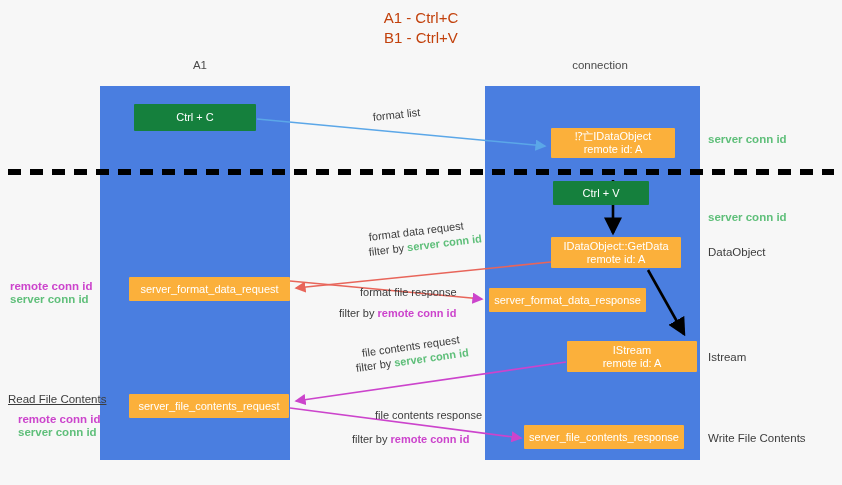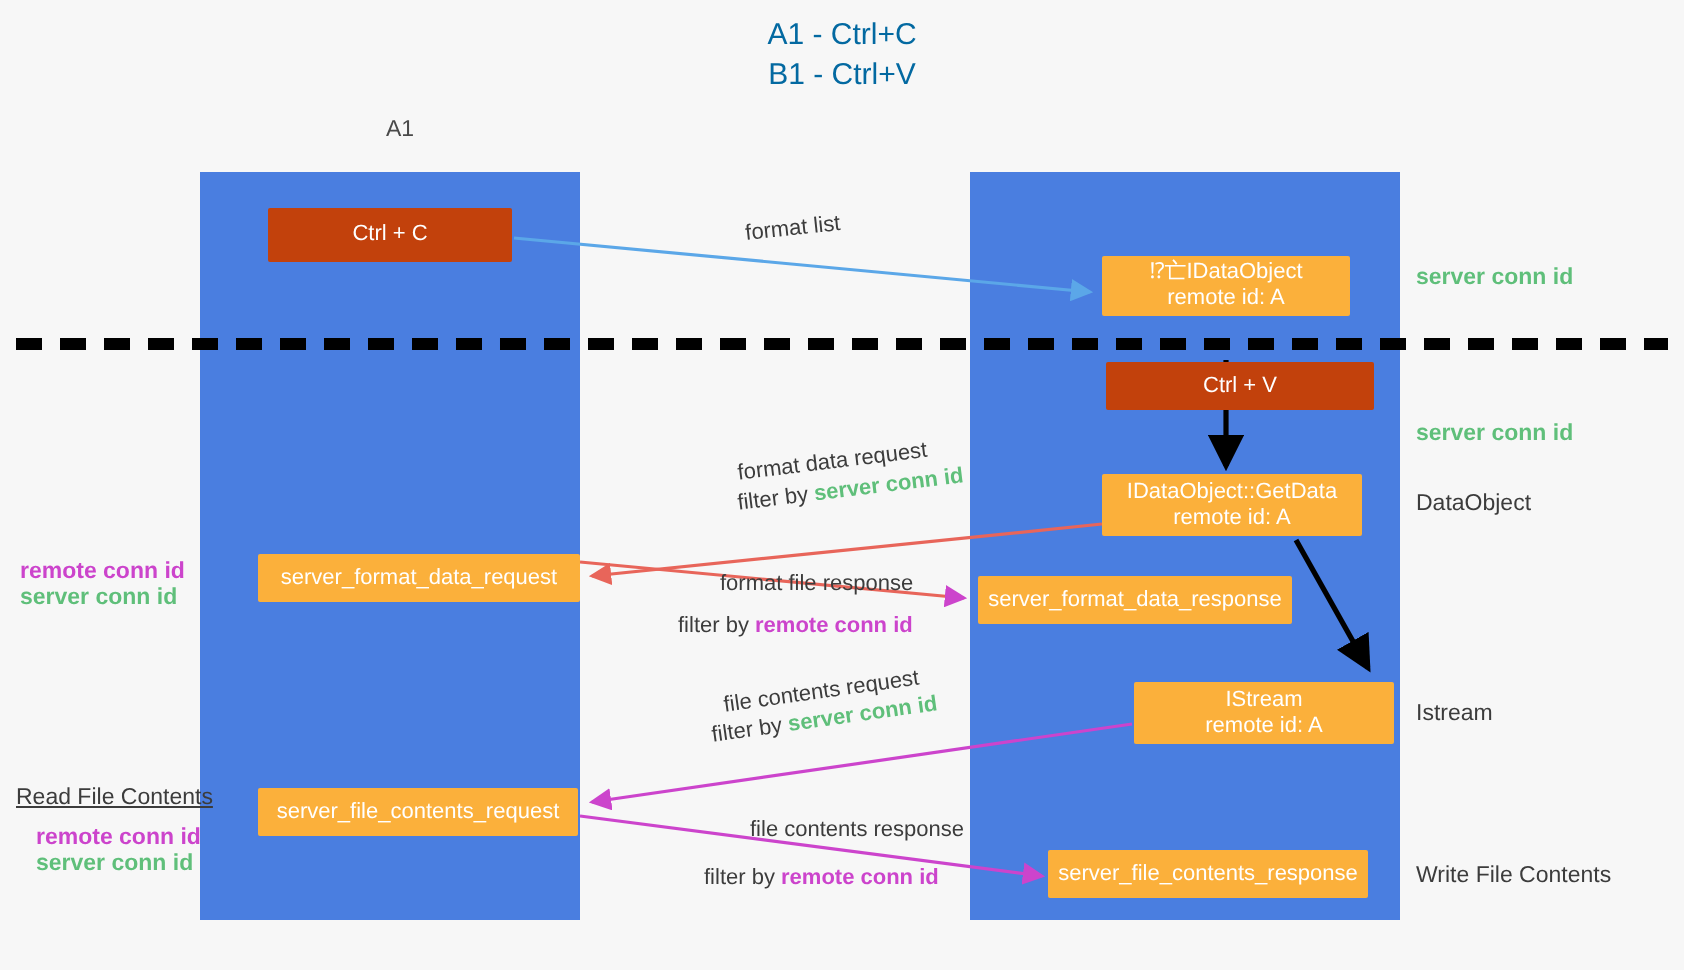--- a/index.html
+++ b/index.html
@@ -13,21 +13,21 @@
   }
   #stage{position:absolute;inset:0;}
   .abs{position:absolute;}
 
   
   .title{
     left:0;right:0;top:8px;
     text-align:center;
     font-size:15px;
     line-height:20px;
-    color:#0369a1;
+    color:#c2410c;
   }
 
   
   .lane-head{
     text-align:center;
     font-size:11.5px;
     line-height:14px;
     color:#4a4a4a;
   }
 
@@ -42,21 +42,21 @@
     display:flex;
     flex-direction:column;
     align-items:center;
     justify-content:center;
     color:#ffffff;
     font-size:11px;
     line-height:13px;
     text-align:center;
     border-radius:1px;
   }
-  .box.green{background:#c2410c;}
+  .box.green{background:#15803d;}
   .box.orange{background:#fbb03b;}
   .box .l2{font-size:11px;}
 
   
   .side{
     font-size:11.5px;
     line-height:14px;
   }
   .green-t{color:#5fbf7a;font-weight:bold;}
   .magenta-t{color:#cc44cc;font-weight:bold;}
@@ -90,20 +90,21 @@
 
   <div class="abs title">
     <div>A1 - Ctrl+C</div>
     <div>B1 - Ctrl+V</div>
   </div>
 
   <div class="abs lane-head" style="left:140px;top:58px;width:120px;">
     <div>A1</div>
   </div>
   <div class="abs lane-head" style="left:535px;top:58px;width:130px;">
+    <div>connection</div>
   </div>
 
   <div class="abs lane" style="left:100px;top:86px;width:190px;height:374px;"></div>
   <div class="abs lane" style="left:485px;top:86px;width:215px;height:374px;"></div>
 
   <svg class="overlay">
     <defs>
       <marker id="ah-blue" markerWidth="7" markerHeight="7" refX="6" refY="3.5" orient="auto">
         <path d="M0,0 L7,3.5 L0,7 z" fill="#5ba7e8"></path>
       </marker>
@@ -137,21 +138,21 @@
 
   <div class="abs box green" style="left:134px;top:104px;width:122px;height:27px;">
     <div>Ctrl + C</div>
   </div>
 
   <div class="abs box orange" style="left:551px;top:128px;width:124px;height:30px;">
     <div>⁉亡IDataObject</div>
     <div class="l2">remote id: A</div>
   </div>
 
-  <div class="abs box green" style="left:553px;top:181px;width:134px;height:24px;">
+  <div class="abs box green" style="left:553px;top:181px;width:96px;height:24px;">
     <div>Ctrl + V</div>
   </div>
 
   <div class="abs box orange" style="left:551px;top:237px;width:130px;height:31px;justify-content:center;">
     <div>IDataObject::GetData</div>
     <div class="l2">remote id: A</div>
   </div>
 
   <div class="abs box orange" style="left:567px;top:341px;width:130px;height:31px;">
     <div>IStream</div>

